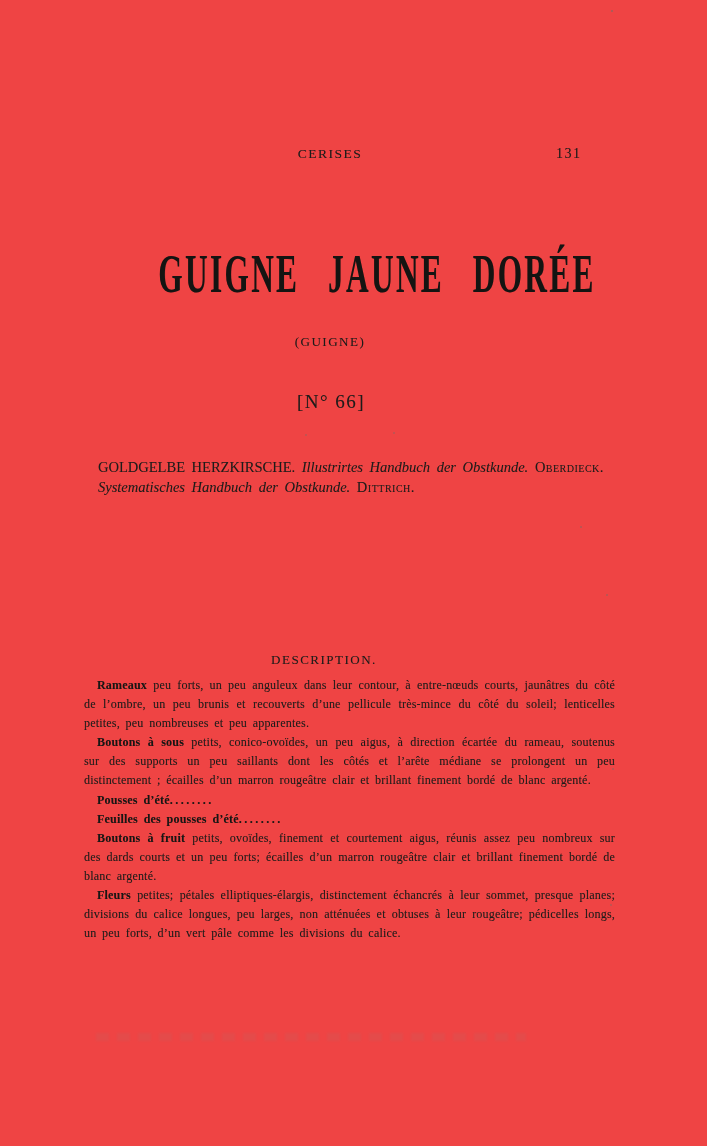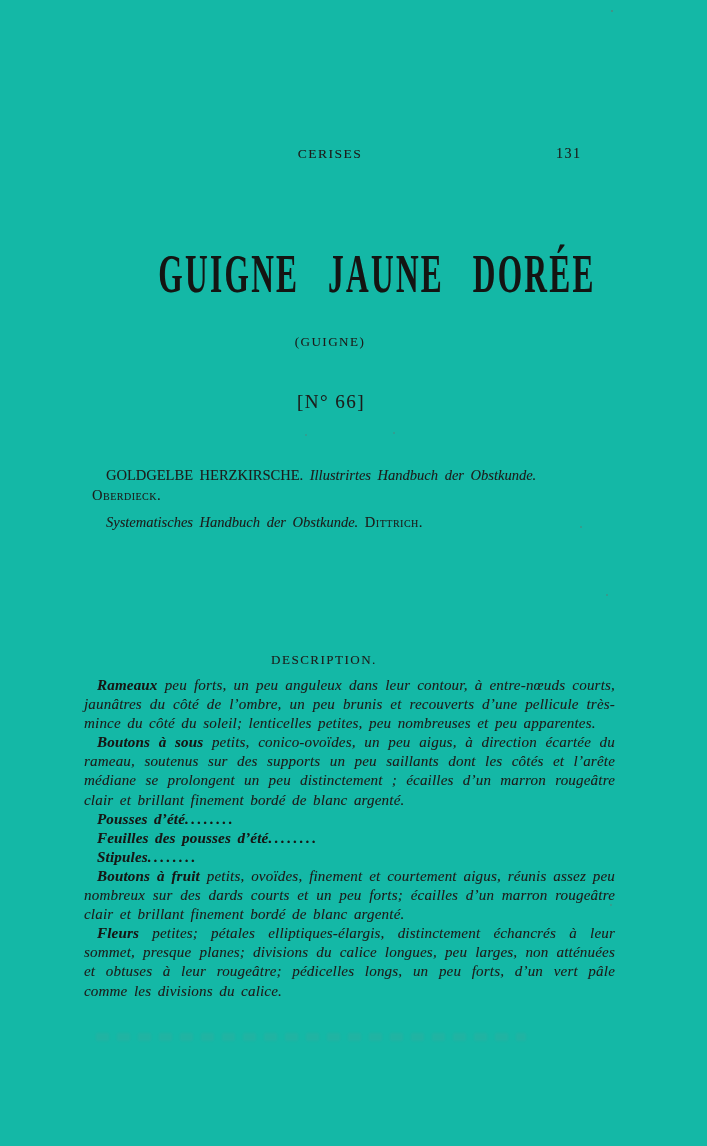--- a/index.html
+++ b/index.html
@@ -1,20 +1,20 @@
 <!DOCTYPE html>
 <html><head>
 <meta charset="utf-8">
 <style>
   html,body { margin:0; padding:0; background:#e8e8e6; }
   .page {
     position:relative;
     width:707px; height:1146px;
     margin:0 auto;
-    background:#14b8a6;
+    background:#ef4444;
     font-family:"Liberation Serif", serif;
     color:#1d1c1a;
     overflow:hidden;
     text-shadow:0.2px 0.2px 0 rgba(25,25,25,0.28);
   }
 
   
   .running-head { position:absolute; top:146px; left:0; width:100%; height:18px; }
   .head-title { position:absolute; left:250px; width:160px; text-align:center;
     font-size:13.5px; letter-spacing:1.5px; }
@@ -29,35 +29,35 @@
 
   .subtitle { position:absolute; top:334px; left:0; width:660px; text-align:center;
     font-size:13px; letter-spacing:1.5px; word-spacing:2px; }
 
   .number-label { position:absolute; top:391px; left:0; width:662px; text-align:center;
     font-size:19px; letter-spacing:1.5px; }
 
   
   .synonyms { position:absolute; top:458px; left:84px; width:531px;
     font-size:14.5px; line-height:19.5px; }
-  .synonyms p { margin:8px; text-indent:14px; word-spacing:3px; }
+  .synonyms p { margin:0; text-indent:14px; word-spacing:3px; }
   .sc { font-variant:small-caps; letter-spacing:0.5px; }
 
   
   .observations { position:absolute; top:549px; left:84px; width:531px;
     font-size:15px; line-height:19px; text-align:justify;
     word-spacing:4px; letter-spacing:0.3px; }
   .observations p { margin:0; text-indent:12px; }
 
   
   .desc-heading { position:absolute; top:652px; left:0; width:648px; text-align:center;
     font-size:13px; letter-spacing:1.5px; }
   .desc-body { position:absolute; top:676px; left:84px; width:531px;
-    font-size:15px; line-height:19.1px; text-align:justify;
-    word-spacing:2.5px; letter-spacing:0.2px;font-style:italic; }
+    font-size:12px; line-height:19.1px; text-align:justify;
+    word-spacing:2.5px; letter-spacing:0.2px; }
   .desc-body p { margin:0; text-indent:13px; }
   .desc-body b { font-weight:bold; color:#161614; }
   .dots { letter-spacing:2.5px; }
 
   
   .speck { position:absolute; width:2px; height:2px; border-radius:50%;
     background:#6e6e6a; opacity:0.65; }
   .speck.s1 { left:611px; top:10px; }
   .speck.s2 { left:305px; top:434px; opacity:0.45; }
   .speck.s3 { left:393px; top:432px; opacity:0.45; }
@@ -100,21 +100,20 @@
     <p><b>Rameaux</b>
       <span>peu forts, un peu anguleux dans leur contour, à entre-nœuds courts, jaunâtres du côté de l’ombre, un peu brunis et recouverts d’une pellicule très-mince du côté du soleil; lenticelles petites, peu nombreuses et peu apparentes.</span></p>
 
     <p><b>Boutons à sous</b>
       <span>petits, conico-ovoïdes, un peu aigus, à direction écartée du rameau, soutenus sur des supports un peu saillants dont les côtés et l’arête médiane se prolongent un peu distinctement ; écailles d’un marron rougeâtre clair et brillant finement bordé de blanc argenté.</span></p>
 
     <p><b>Pousses d’été</b><b class="dots">........</b></p>
 
     <p><b>Feuilles des pousses d’été</b><b class="dots">........</b></p>
 
-    <p><b>Stipules</b><b class="dots">........</b></p>
 
     <p><b>Boutons à fruit</b>
       <span>petits, ovoïdes, finement et courtement aigus, réunis assez peu nombreux sur des dards courts et un peu forts; écailles d’un marron rougeâtre clair et brillant finement bordé de blanc argenté.</span></p>
 
     <p><b>Fleurs</b>
       <span>petites; pétales elliptiques-élargis, distinctement échancrés à leur sommet, presque planes; divisions du calice longues, peu larges, non atténuées et obtuses à leur rougeâtre; pédicelles longs, un peu forts, d’un vert pâle comme les divisions du calice.</span></p>
 
   </div>
 
   <div class="speck s1"></div>

